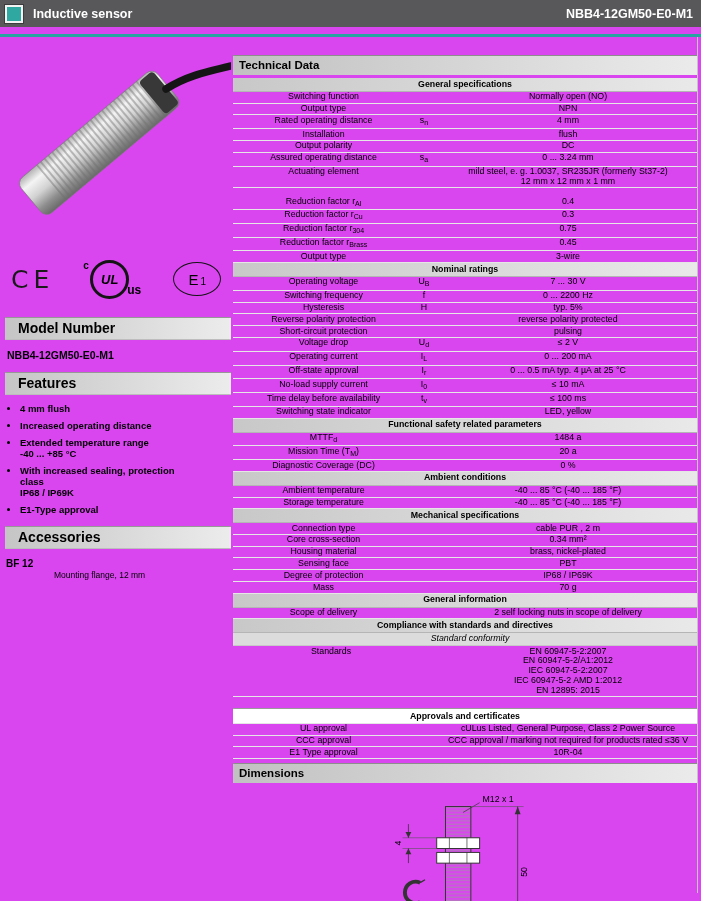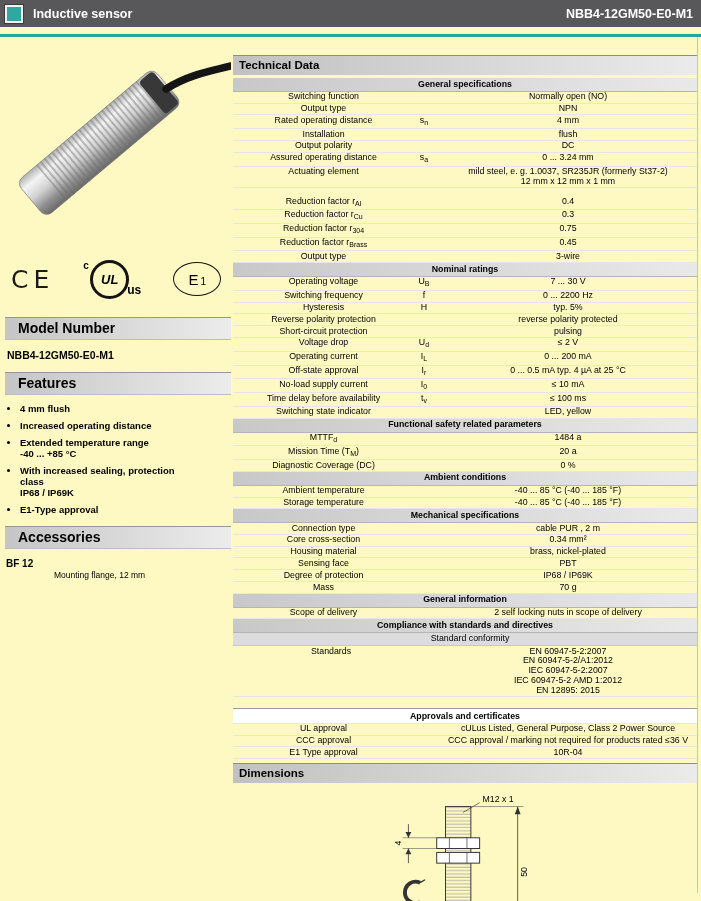--- a/index.html
+++ b/index.html
@@ -1,16 +1,16 @@
 <!DOCTYPE html>
 <html><head>
 <meta charset="utf-8">
 <style>
   html,body{margin:0;padding:0;background:#fff;}
-  .page{position:relative;width:701px;height:901px;background:#fef9c3;overflow:hidden;
+  .page{position:relative;width:701px;height:901px;background:#d946ef;overflow:hidden;
         font-family:"Liberation Sans",sans-serif;color:#000;}
 
   
   .topbar{position:absolute;left:0;top:0;width:701px;height:27px;background:#58585b;
           display:flex;align-items:center;}
   .brand-sq{width:18px;height:18px;background:#2fa8a2;border:2px solid #f2f2f2;
             outline:1px solid #3c3c3e;margin-left:5px;box-sizing:border-box;}
   .top-title{color:#fff;font-weight:bold;font-size:12.5px;margin-left:10px;flex:1;}
   .top-part{color:#fff;font-weight:bold;font-size:12.5px;margin-right:8px;}
   .tealline{position:absolute;left:0;top:34px;width:701px;height:3px;background:#28a5a1;}
@@ -41,21 +41,21 @@
   
   .rightcol{position:absolute;left:233px;top:55px;width:464px;}
   .rhead{background:linear-gradient(to right,#c1c1c1,#ebebeb);border-top:1px solid #8d8d8d;
          font-weight:bold;font-size:11.5px;padding:3px 6px 4px;}
   #tech-rows{margin-top:3px;font-size:8.8px;line-height:9.8px;text-align:center;}
   .trow{border-bottom:1px solid #e6e6e6;}
   .trow.sec{background:linear-gradient(to right,#c8c8c8,#e9e9e9);font-weight:bold;
             padding:1.5px 6px;border-bottom:1px solid #b5b5b5;}
   .trow.sec2{background:#fff;font-weight:bold;padding:2.5px 6px 1.5px;
              border-top:1px solid #9a9a9a;margin-top:3px;}
-  .trow.subsec{background:#dcdcdc;padding:1px 6px 1px 16px;border-bottom:1px solid #c8c8c8;}
+  .trow.subsec{background:#dcdcdc;padding:1px 6px 1px 16px;border-bottom:1px solid #c8c8c8;font-style:italic;}
   .trow.gap{height:8px;border-bottom:none;}
   .trow.r{display:grid;grid-template-columns:172px 38px 1fr;padding:0.5px 0;align-items:start;}
   .c-label{padding-left:9px;}
   .indent2 .c-label{padding-left:24px;}
   .c-val{padding-right:4px;}
 
   .dims-wrap{margin-top:4px;}
   .dimsvg{display:block;margin:6px auto 0;}
   sub{font-size:7px;vertical-align:-2px;}
 </style>

